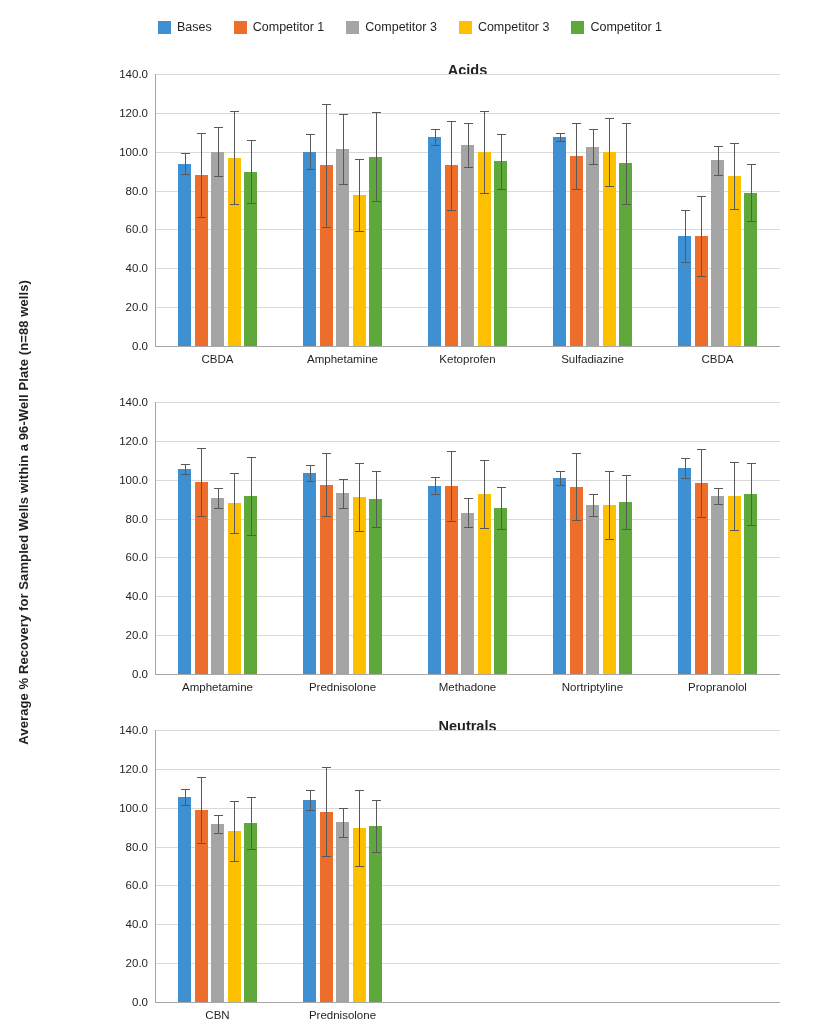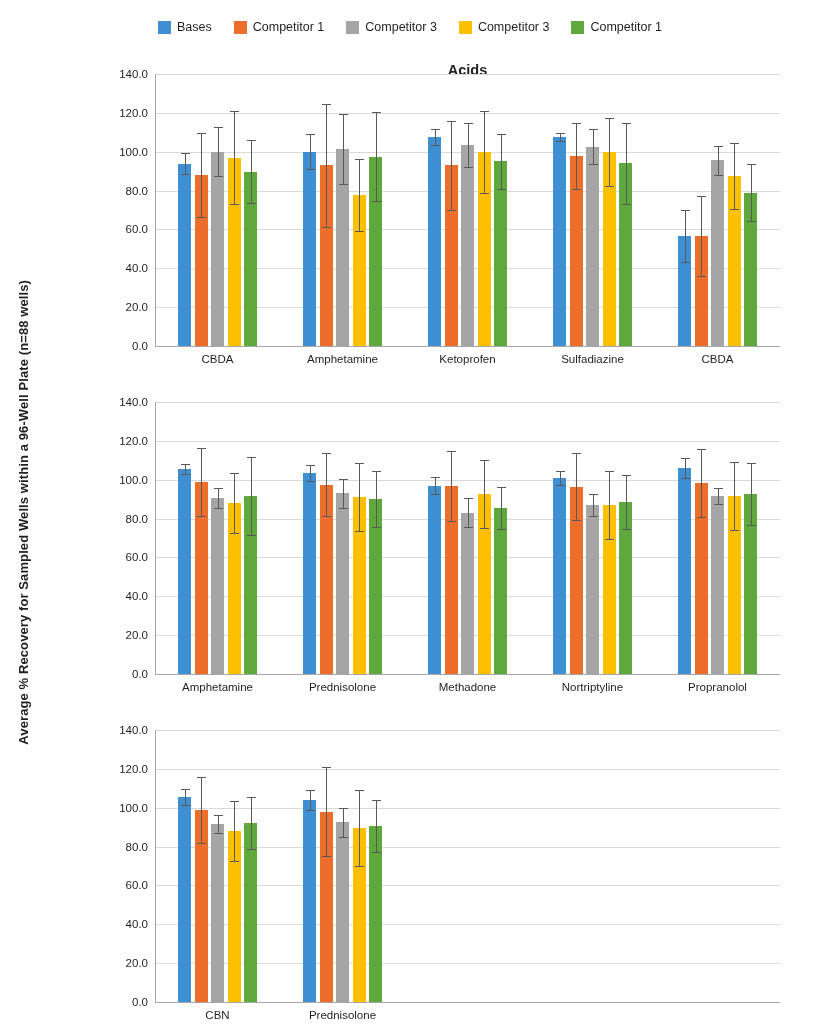--- a/index.html
+++ b/index.html
@@ -357,20 +357,21 @@
           <div class="err-cap" style="left: 52px; top: 128.229px; width: 9px;"></div>
           <div class="bar" style="left: 66px; width: 13px; height: 179.714px; background: rgb(95, 168, 60);"></div>
           <div class="err-v" style="left: 72.5px; top: 61.2px; height: 62.1714px;"></div>
           <div class="err-cap" style="left: 68.5px; top: 61.2px; width: 9px;"></div>
           <div class="err-cap" style="left: 68.5px; top: 123.371px; width: 9px;"></div>
         </div>
         <div class="group-label" style="left: 500px; width: 125px; top: 279px;">Propranolol</div>
       </div>
     </div>
   <div class="panel" id="panel-2" style="top: 702px; height: 300px;">
+      <div class="panel-title" style="top: 16px; left: 95px; width: 625px;">Neutrals</div>
       <div class="axis-area" style="left: 95px; top: 28px; height: 272px; width: 625px;">
         <div class="gridline" style="top: 272px; width: 625px;"></div>
         <div class="ytick" style="top: 272px;">0.0</div>
         <div class="gridline" style="top: 233.143px; width: 625px;"></div>
         <div class="ytick" style="top: 233.143px;">20.0</div>
         <div class="gridline" style="top: 194.286px; width: 625px;"></div>
         <div class="ytick" style="top: 194.286px;">40.0</div>
         <div class="gridline" style="top: 155.429px; width: 625px;"></div>
         <div class="ytick" style="top: 155.429px;">60.0</div>
         <div class="gridline" style="top: 116.571px; width: 625px;"></div>

